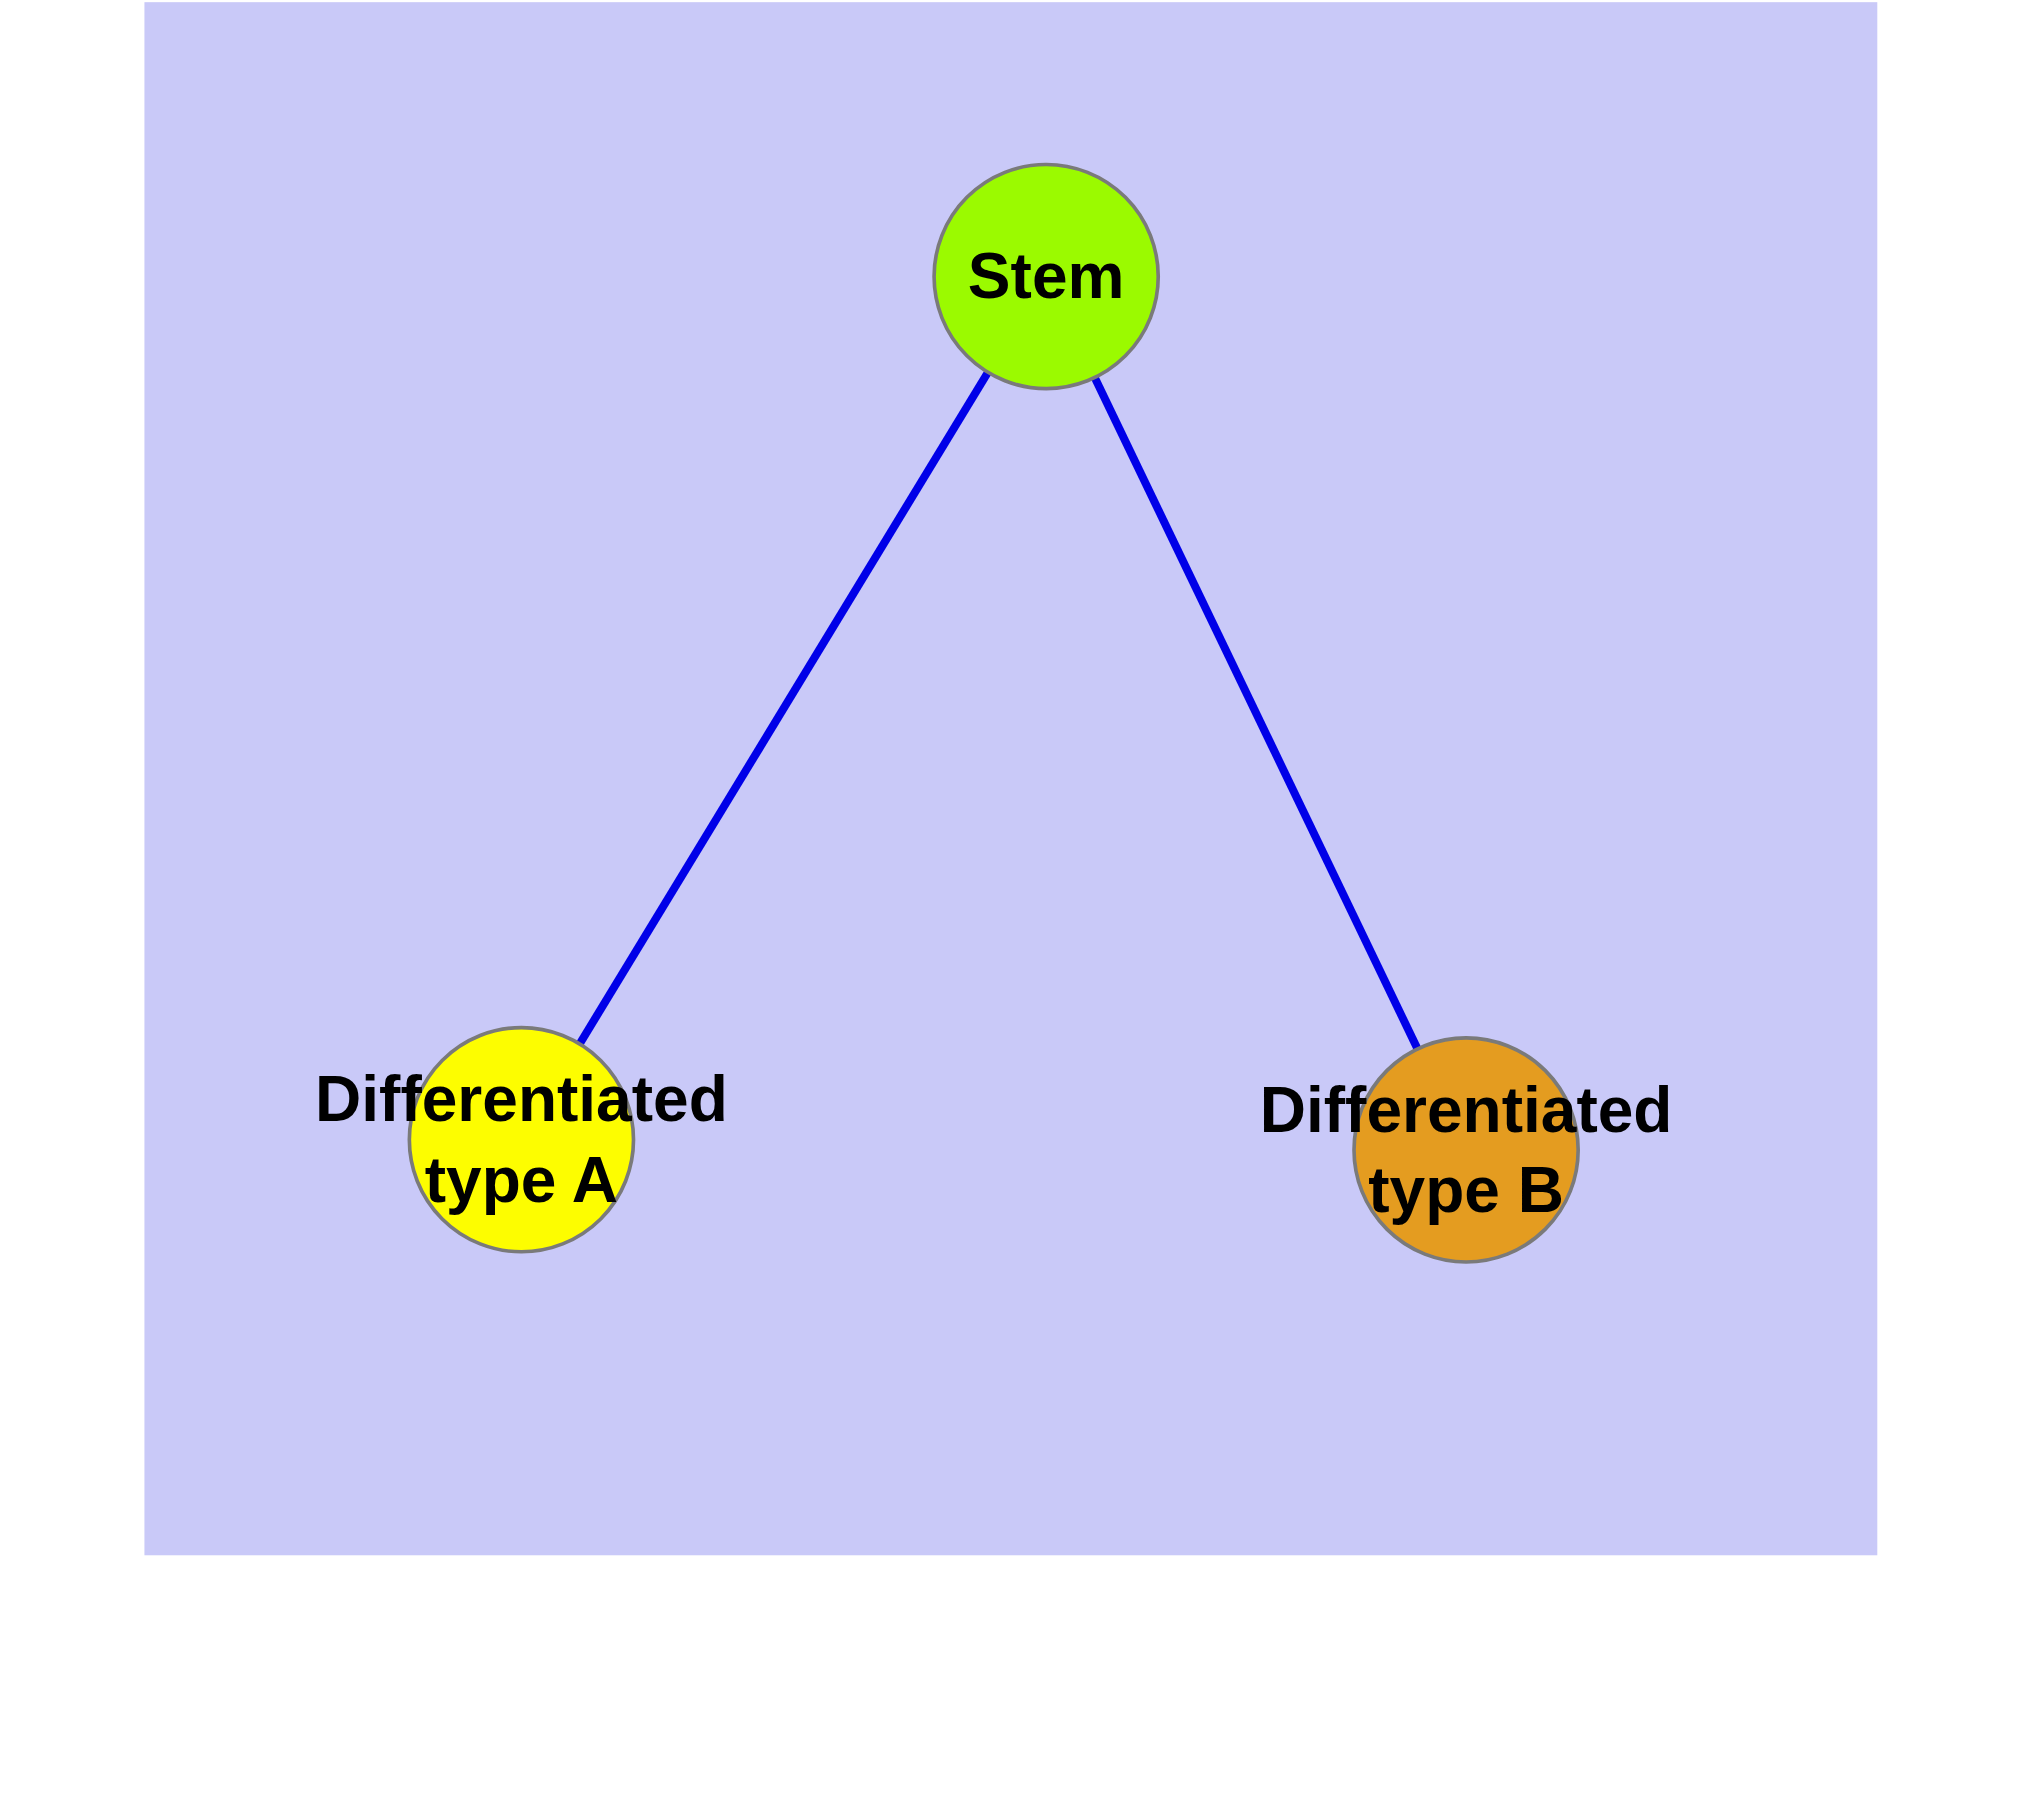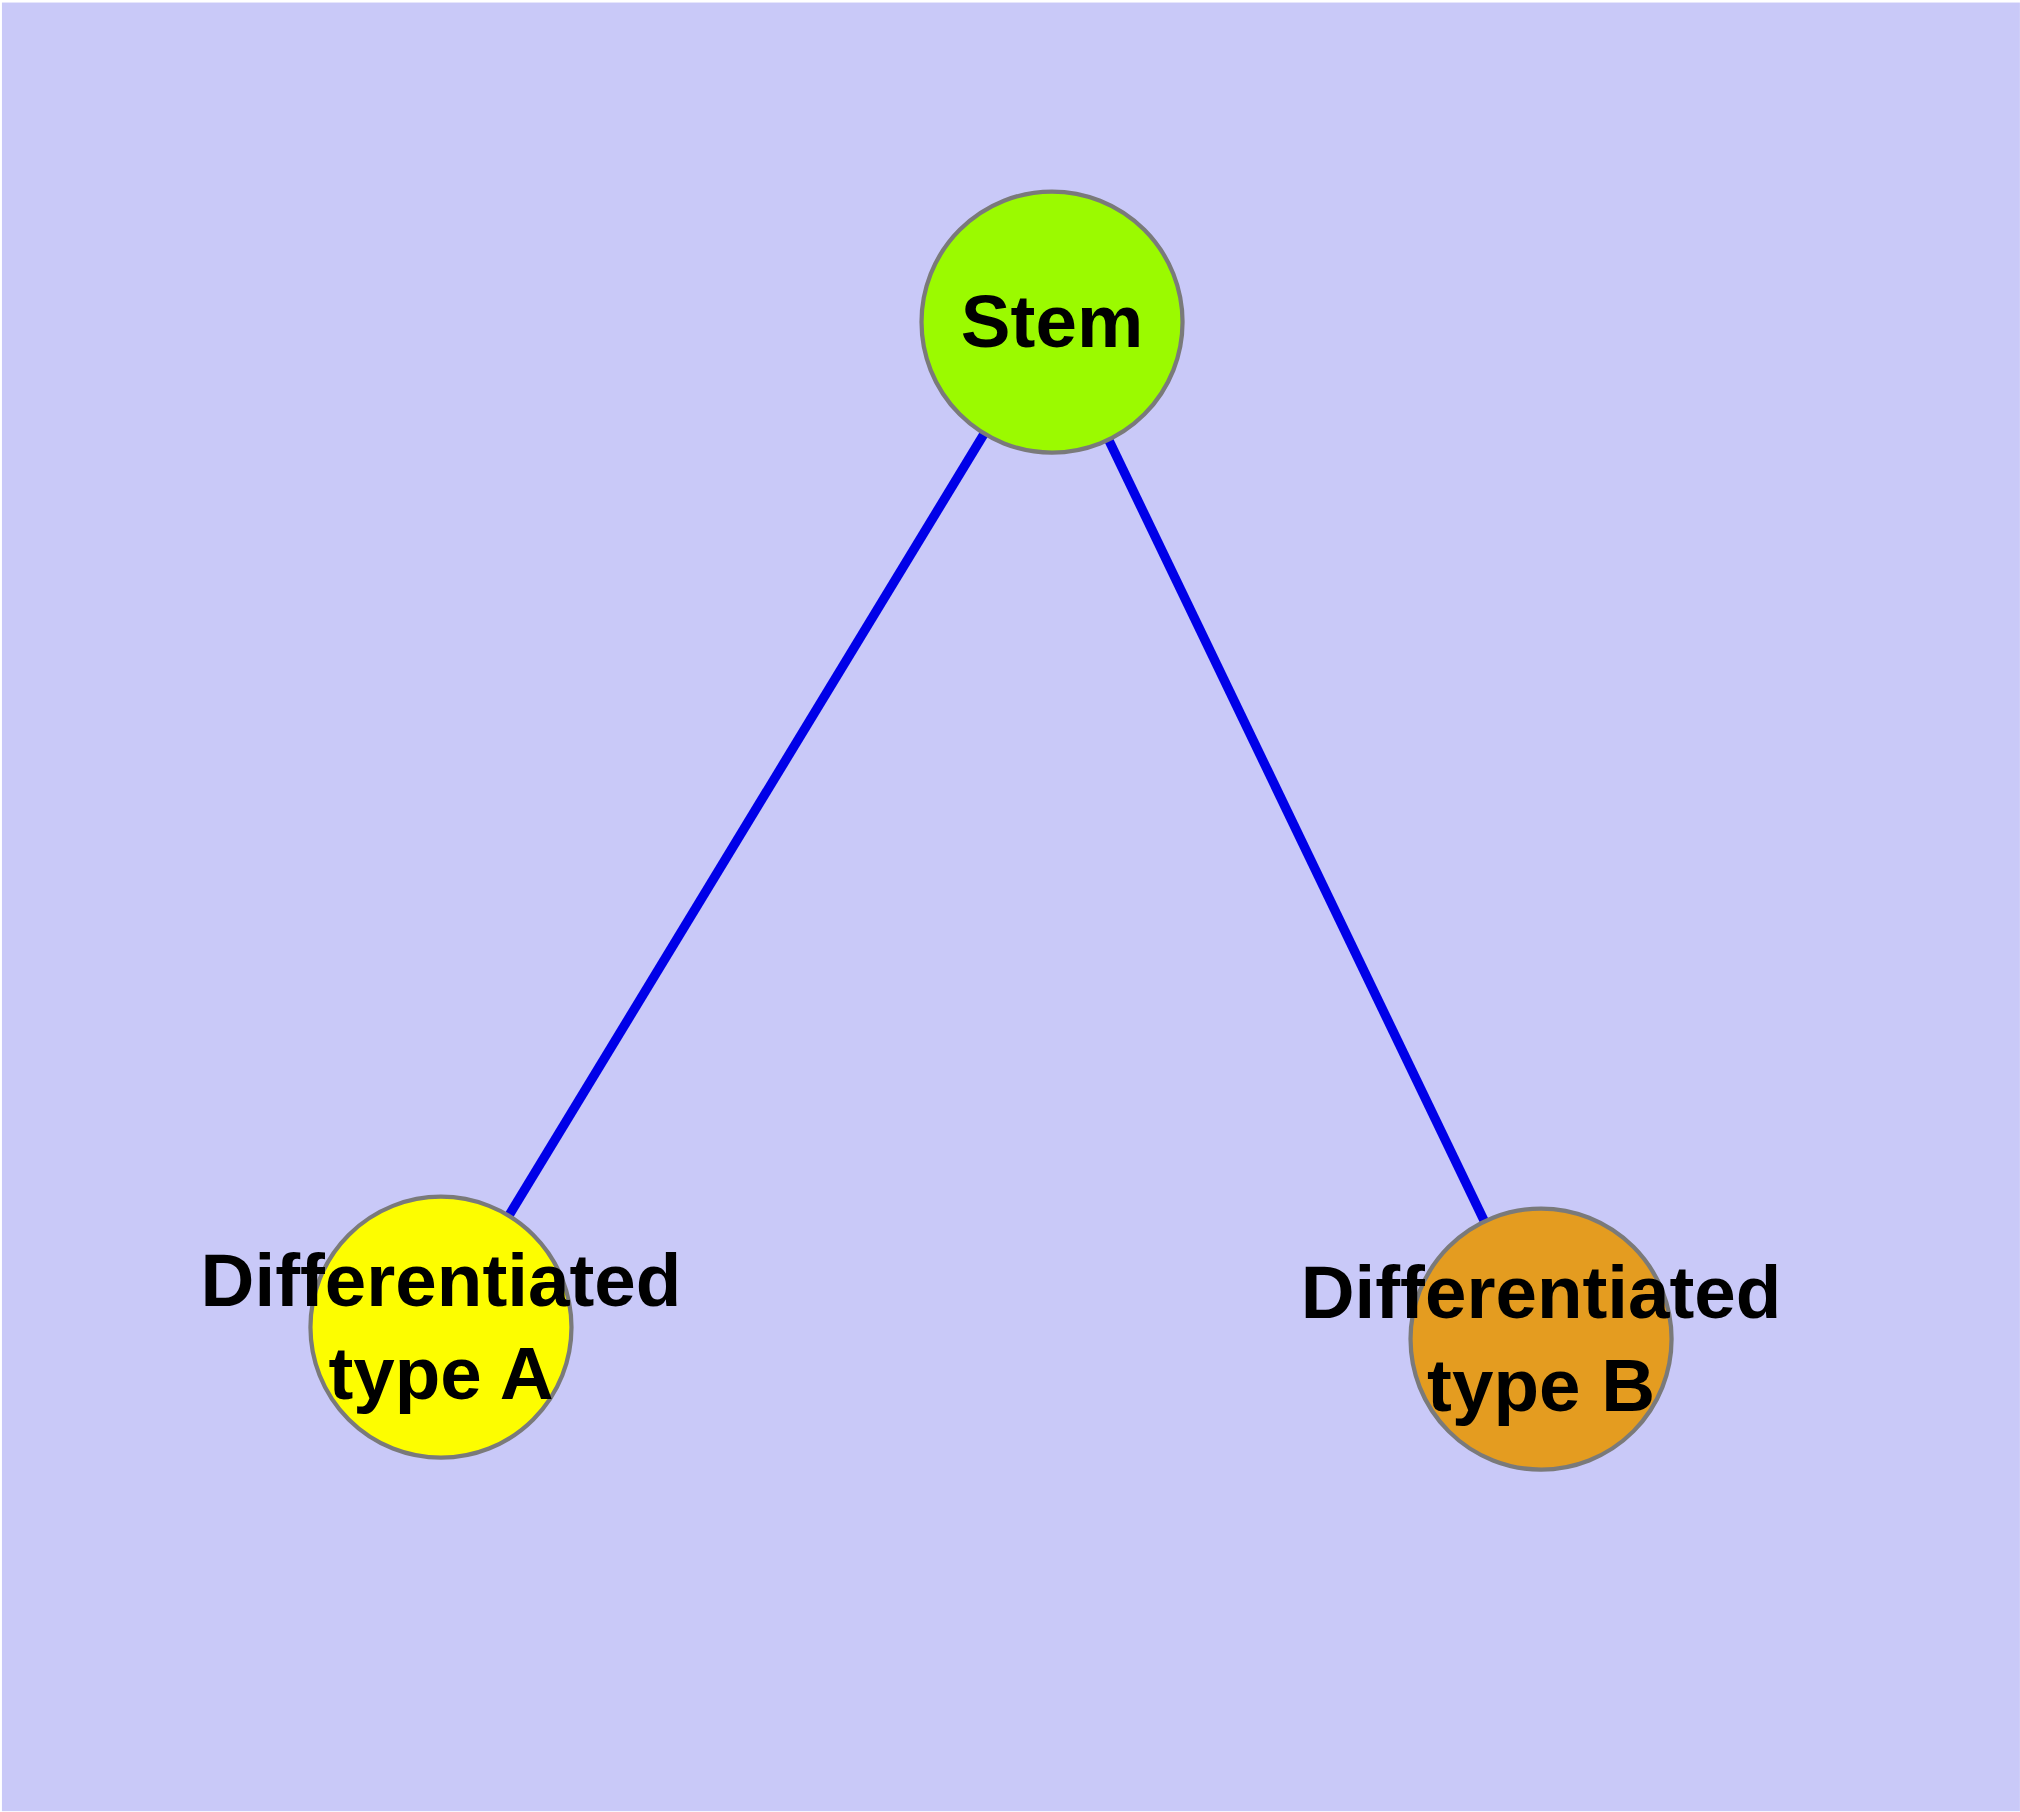--- a/index.html
+++ b/index.html
@@ -5,21 +5,21 @@
   
   html, body {
     margin: 0;
     padding: 0;
     background: #ffffff;
     font-family: "Liberation Sans", sans-serif;
   }
   .diagram-root {
     position: relative;
     width: 2021px;
-    height: 1812px;
+    height: 1556px;
     overflow: hidden;
     background: #ffffff; 
   }
   .graph-svg {
     display: block;
     width: 100%;
     height: 100%;
   }
   .node-label {
     font-family: "Liberation Sans", sans-serif;

